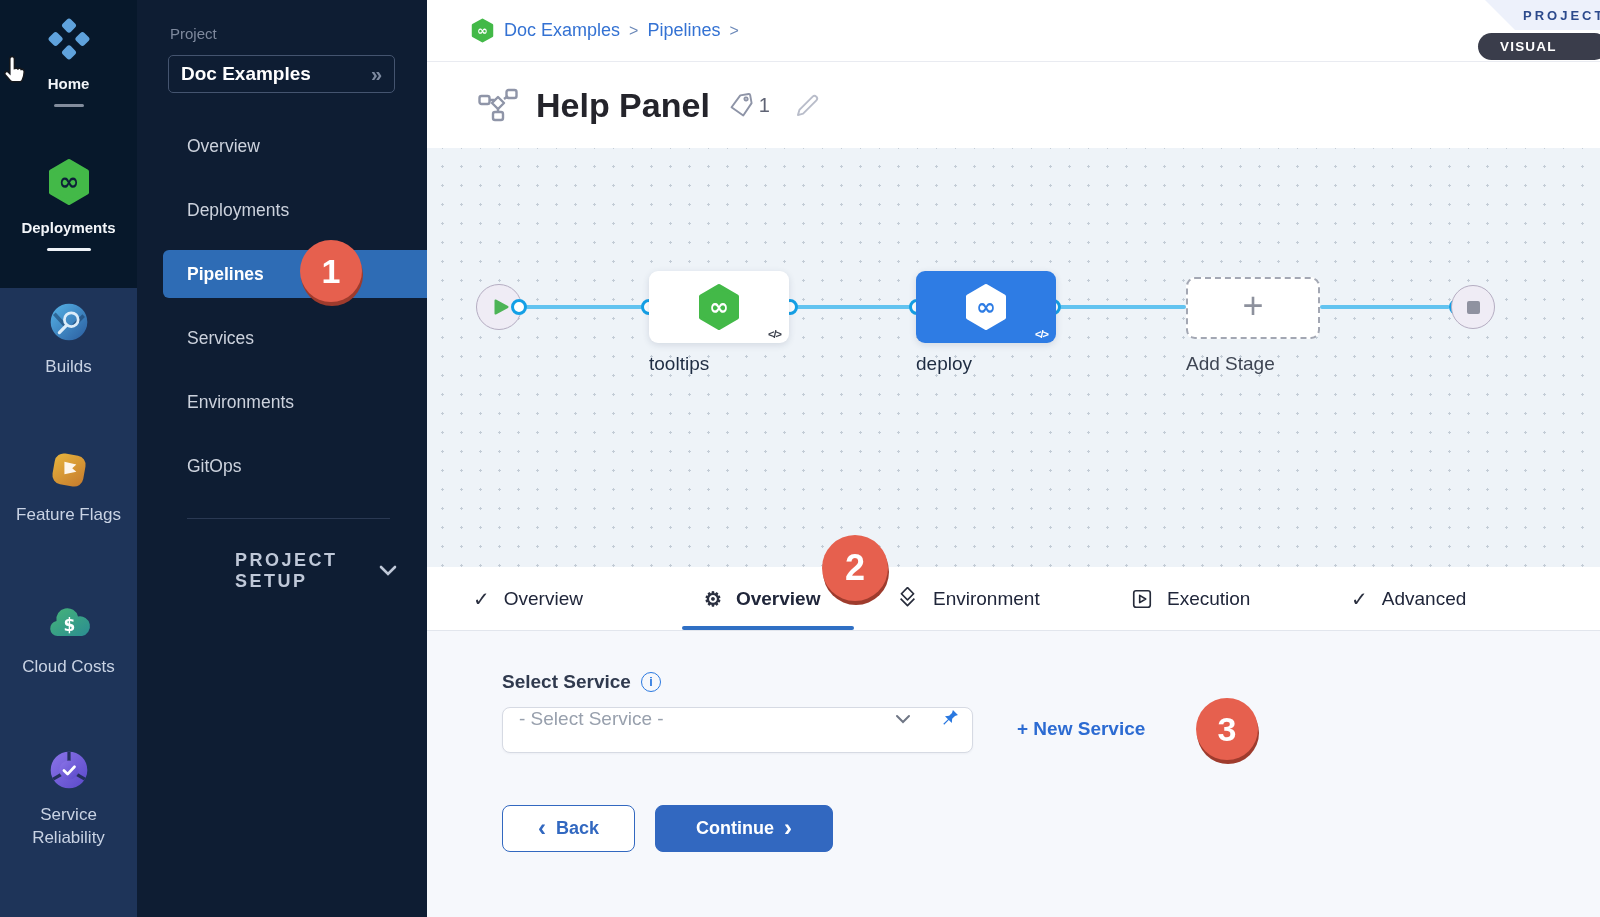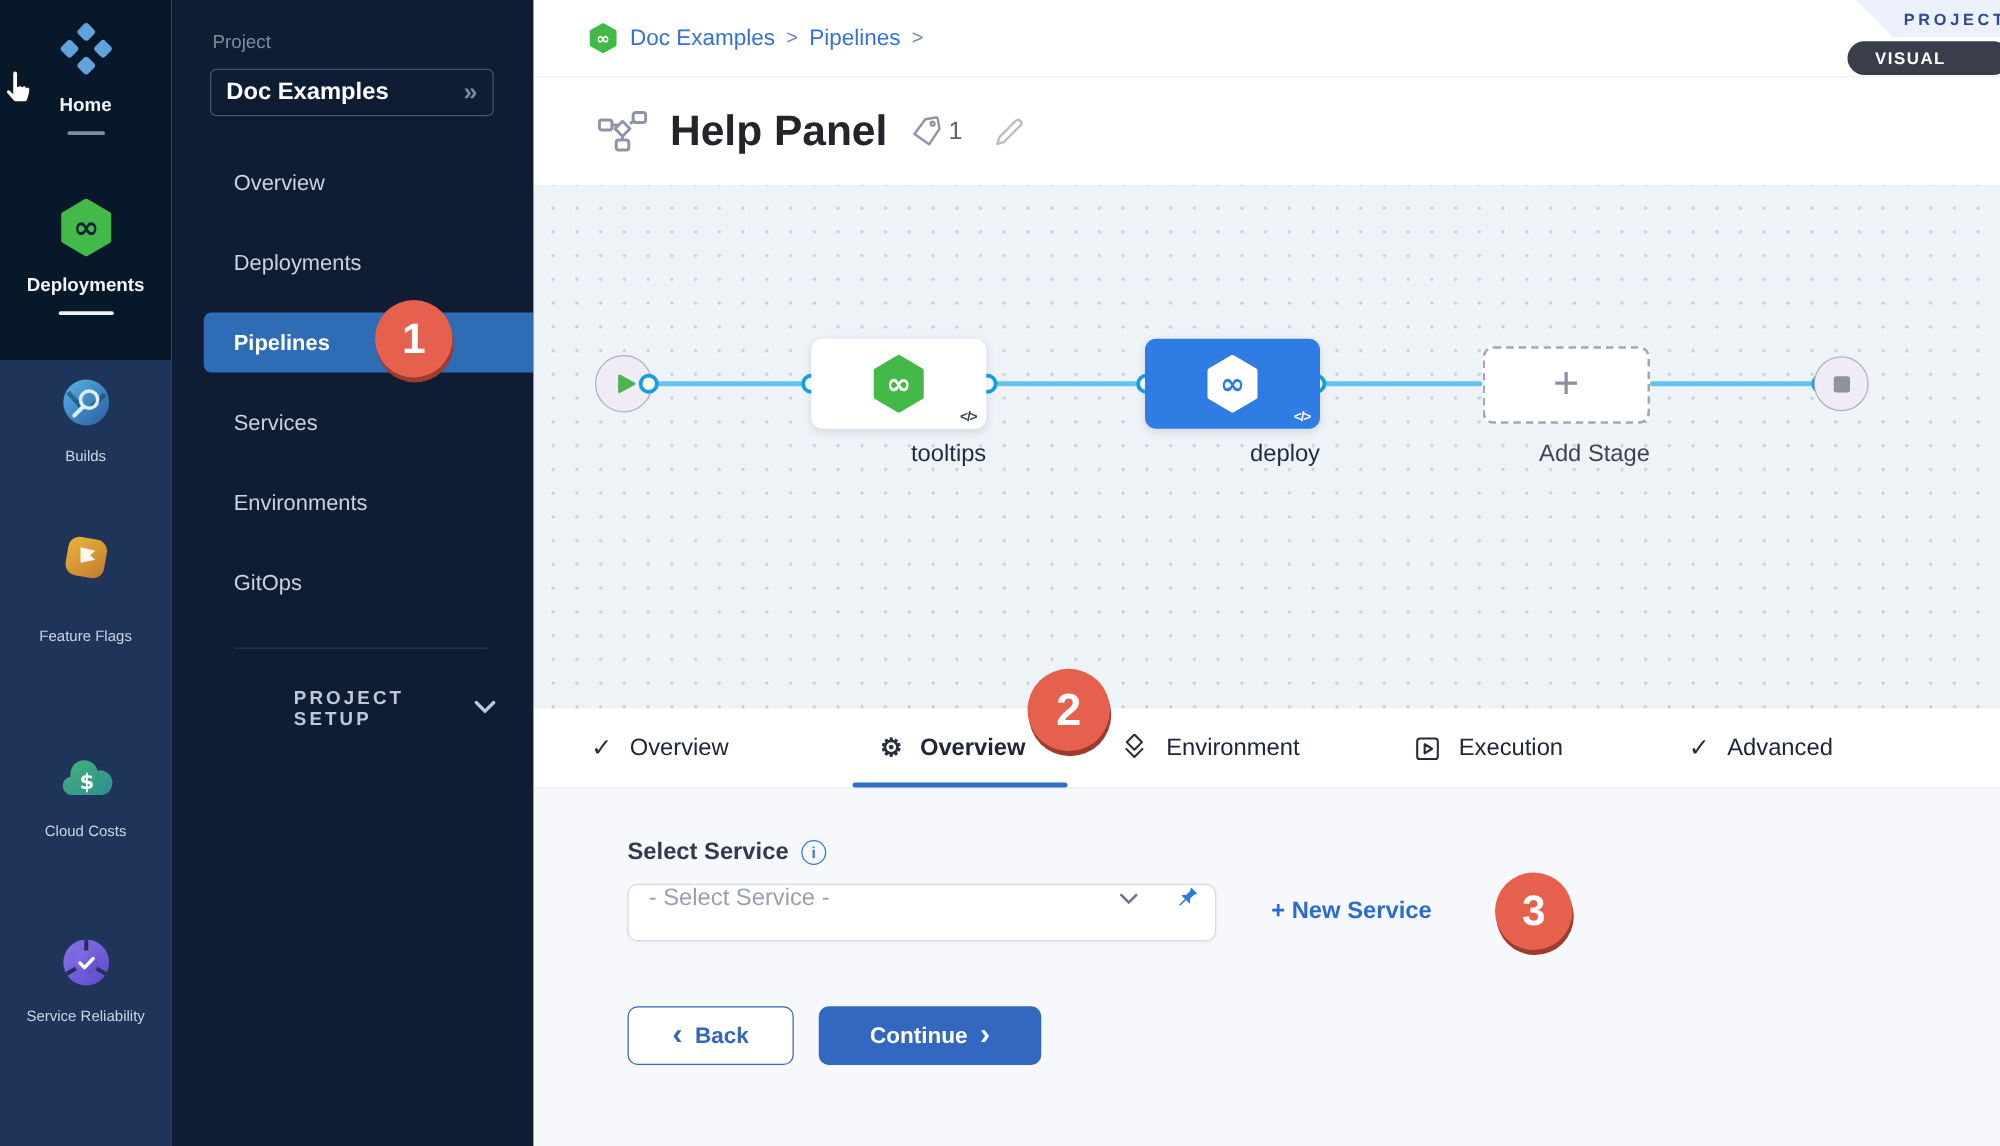--- a/index.html
+++ b/index.html
@@ -4,34 +4,34 @@
 <style>
   html,body{margin:0;padding:0;background:#fff;}
   *{box-sizing:border-box;}
   .page{position:relative;width:1600px;height:917px;overflow:hidden;font-family:"Liberation Sans",sans-serif;background:#fff;}
 
   
   .module-strip{position:absolute;left:0;top:0;width:137px;height:917px;background:#07182b;}
   .module-strip .lower{position:absolute;left:0;top:288px;width:137px;height:629px;background:#1e3459;}
   .module-item{position:absolute;left:0;width:137px;display:flex;flex-direction:column;align-items:center;cursor:pointer;}
   .module-item .mlabel{margin-top:8px;font-size:15px;font-weight:700;color:#f2f5f9;text-align:center;line-height:1.35;}
-  .module-item.dim .mlabel{font-weight:500;color:#c9d3e4;font-size:12px;padding:0 10px;}
+  .module-item.dim .mlabel{font-weight:500;color:#c9d3e4;font-size:17px;padding:0 10px;}
   .mod-underline{margin-top:10px;height:2.5px;border-radius:2px;}
 
   
   .project-sidebar{position:absolute;left:137px;top:0;width:290px;height:917px;background:#0e1d33;}
   .proj-label{position:absolute;left:33px;top:25px;font-size:15px;color:#7e899d;}
   .proj-box{position:absolute;left:31px;top:55px;width:227px;height:38px;border:1px solid #44546f;border-radius:5px;display:flex;align-items:center;padding:0 12px;cursor:pointer;}
   .proj-name{flex:1;font-size:19px;font-weight:600;color:#fff;white-space:nowrap;}
   .proj-chevrons{font-size:20px;color:#7d8aa0;font-weight:700;}
   .pnav-item{position:absolute;left:0;width:290px;height:48px;display:flex;align-items:center;padding-left:50px;font-size:17.5px;color:#ccd2dd;cursor:pointer;}
   .pnav-item.selected{left:26px;width:264px;background:#2e6cb5;border-radius:6px 0 0 6px;padding-left:24px;color:#fff;font-weight:700;}
   .pnav-divider{position:absolute;left:50px;top:518px;width:203px;height:1px;background:#2a3953;}
   .proj-setup{position:absolute;left:50px;top:550px;width:210px;display:flex;align-items:center;justify-content:space-between;cursor:pointer;}
-  .proj-setup .setup-label{font-size:15px;font-weight:700;letter-spacing:2.5px;color:#bfc8d8;padding-left:48px;}
+  .proj-setup .setup-label{font-size:18px;font-weight:700;letter-spacing:2.5px;color:#bfc8d8;padding-left:48px;}
 
   
   .main{position:absolute;left:427px;top:0;width:1173px;height:917px;background:#fff;}
   .breadcrumb-bar{position:absolute;left:0;top:0;width:1173px;height:62px;background:#fff;border-bottom:1px solid #e9ebf1;display:flex;align-items:center;padding-left:43px;}
   .crumbs{display:flex;align-items:center;gap:9px;font-size:18px;}
   .crumb{color:#3472d3;cursor:pointer;}
   .crumb-sep{color:#6b88b8;font-size:16px;}
 
   .ribbon{position:absolute;left:1058px;top:0;width:130px;height:30px;background:#edf1fb;clip-path:polygon(0 0,100% 0,100% 100%,30px 100%);display:flex;align-items:center;padding-left:38px;}
   .ribbon span{font-size:13px;font-weight:700;letter-spacing:3px;color:#2c4a8c;}
@@ -48,21 +48,21 @@
   .canvas{position:absolute;left:0;top:148px;width:1173px;height:419px;background-color:#eef3f8;background-image:radial-gradient(circle,#c3ccd6 1.1px,transparent 1.4px);background-size:19px 19px;background-position:6px 9px;}
   .edge{position:absolute;top:157px;height:4px;background:#62c3f0;border-radius:2px;}
   .port{position:absolute;top:151px;width:16px;height:16px;border-radius:50%;background:#fff;border:3px solid #14a0e6;}
   .term-node{position:absolute;width:46px;height:46px;border-radius:50%;background:#efecf5;border:1.5px solid #b5adc2;display:flex;align-items:center;justify-content:center;}
   .stage-card{position:absolute;top:123px;width:140px;height:72px;background:#fff;border-radius:9px;box-shadow:0 2px 7px rgba(40,60,90,.14);display:flex;align-items:center;justify-content:center;cursor:pointer;}
   .stage-card.selected{background:#2e7ce4;}
   .code-glyph{position:absolute;right:8px;bottom:3px;font-size:11px;font-weight:700;color:#3a3f4b;letter-spacing:-1px;}
   .stage-card.selected .code-glyph{color:#fff;}
   .add-stage{position:absolute;top:129px;width:134px;height:62px;background:#fff;border:2.5px dashed #a3a7b3;border-radius:9px;display:flex;align-items:center;justify-content:center;cursor:pointer;}
   .plus-glyph{font-size:36px;font-weight:300;color:#8d919d;line-height:1;margin-top:-4px;}
-  .stage-label{position:absolute;top:205px;font-size:19px;color:#1e2c42;text-align:right;}
+  .stage-label{position:absolute;top:205px;font-size:19px;color:#1e2c42;text-align:left;}
   .stop-square{width:13px;height:13px;background:#8f92a0;border-radius:2px;}
 
   
   .tabbar{position:absolute;left:0;top:567px;width:1173px;height:64px;background:#fff;border-bottom:1px solid #e2e6ed;}
   .tab{position:absolute;top:0;height:63px;display:flex;align-items:center;gap:14px;font-size:19px;color:#20263a;cursor:pointer;}
   .tab .glyph-icon{font-size:20px;color:#2b3040;}
   .tab.active{font-weight:700;}
   .tab-underline{position:absolute;left:255px;bottom:0;width:172px;height:4px;background:#2f6fc4;border-radius:2px;}
 
   
@@ -132,21 +132,21 @@
             </defs>
           <circle cx="24" cy="24" r="20" fill="url(#g-builds)"></circle>
           <path d="M8 15 L20 28 M29 28 L40 17" stroke="#173a63" stroke-width="4" opacity="0.55"></path>
           <circle cx="26.5" cy="21.5" r="7.5" fill="none" stroke="#dcecf9" stroke-width="3"></circle>
           <path d="M21.5 27.5 L13.5 35.5" stroke="#dcecf9" stroke-width="3.5" stroke-linecap="round"></path>
         </svg>
       </span>
       <span class="mlabel">Builds</span>
     </div>
 
-    <div class="module-item dim" style="top:424px;gap:20px;">
+    <div class="module-item dim" style="top:448px;">
       <span>
         <svg width="44" height="44" viewBox="0 0 48 48">
           <defs>
               <linearGradient id="g-ff" x1="0" y1="0" x2="1" y2="1">
             <stop offset="0" stop-color="#e8b53d"></stop>
                 <stop offset="1" stop-color="#c57a2d"></stop>
           </linearGradient>
             </defs>
           <rect x="7" y="7" width="34" height="34" rx="10" transform="rotate(10 24 24)" fill="url(#g-ff)"></rect>
           <path d="M19 34 L19 15 L32 18 L27.5 22 L32 26 L19 28.5 Z" fill="#fdf6ec"></path>

